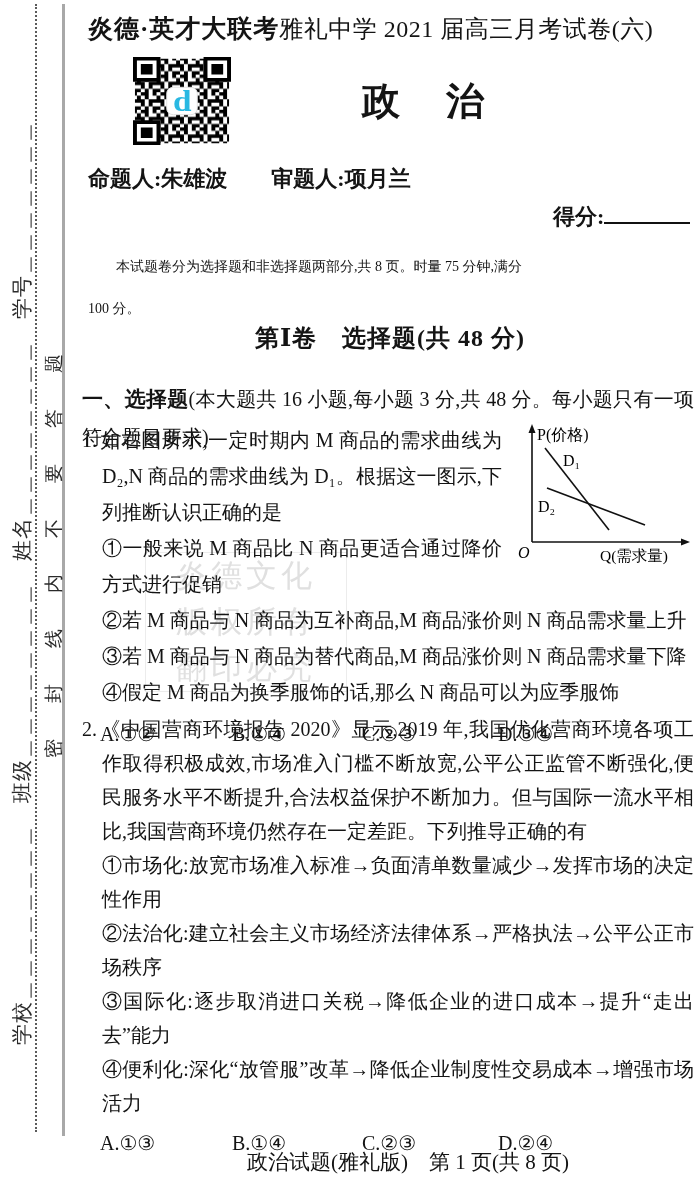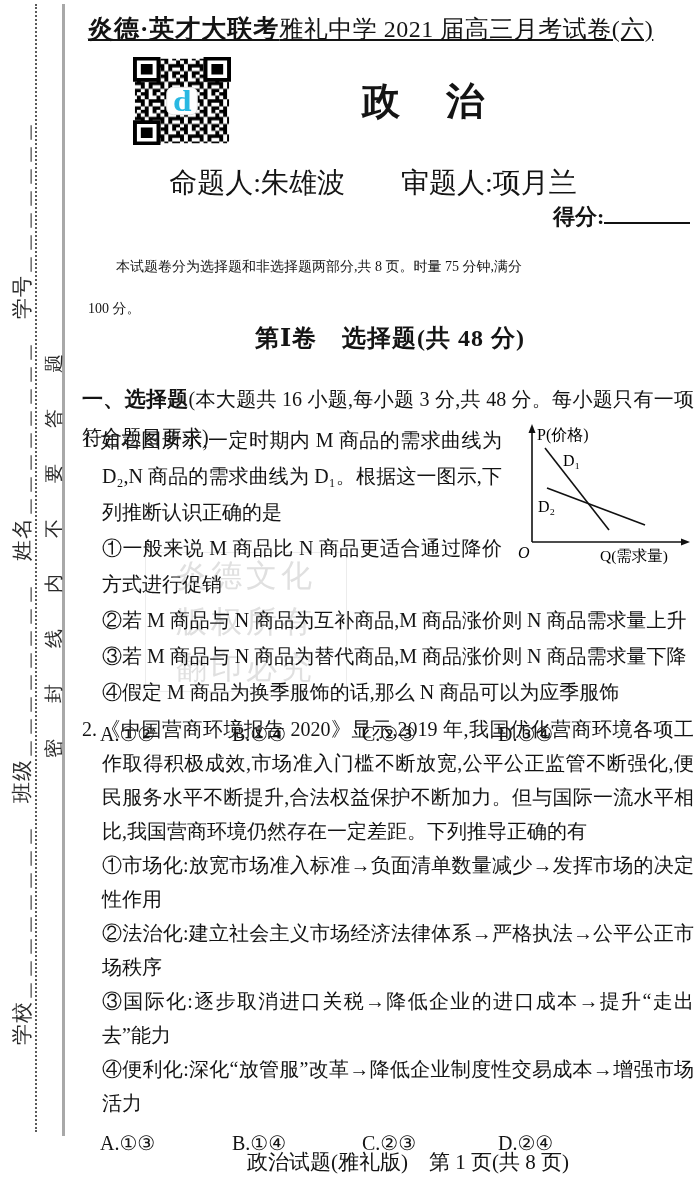--- a/index.html
+++ b/index.html
@@ -6,27 +6,27 @@
   .page{position:relative;width:700px;height:1190px;background:#fff;overflow:hidden;
         font-family:"Liberation Serif","DejaVu Serif",serif;color:#141414;}
   
   .fold-dotted{position:absolute;left:35px;top:4px;height:1128px;width:0;border-left:2px dotted #5a5a5a;}
   .fold-solid{position:absolute;left:62px;top:4px;height:1132px;width:3px;background:#a8a8a8;}
   .student-labels{position:absolute;left:-478px;top:531px;width:1000px;height:28px;
       transform:rotate(-90deg);font-size:21px;color:#2a2a2a;white-space:nowrap;letter-spacing:1px;}
   .seal-text{position:absolute;left:-163px;top:532px;width:430px;height:26px;
       transform:rotate(-90deg);font-size:19px;color:#2a2a2a;letter-spacing:36px;white-space:nowrap;padding-left:4px;}
   
-  .header{position:absolute;left:88px;top:12px;width:606px;font-size:24px;white-space:nowrap;letter-spacing:0.5px;text-decoration:underline;}
+  .header{position:absolute;left:88px;top:12px;width:606px;font-size:24px;white-space:nowrap;letter-spacing:0.5px;}
   .header .brand{font-weight:bold;font-size:25px;letter-spacing:1px;}
   .qr{position:absolute;left:133px;top:57px;}
   .subject{position:absolute;left:120px;top:76px;width:610px;text-align:center;
       font-size:38px;font-weight:bold;letter-spacing:4px;}
-  .setters{position:absolute;left:88px;top:164px;width:570px;text-align:center;
-      font-size:28px;font-weight:normal;}
+  .setters{position:absolute;left:88px;top:164px;width:570px;
+      font-size:22px;font-weight:bold;}
   .score{position:absolute;left:553px;top:200px;font-size:22px;font-weight:bold;}
   .score .blank{display:inline-block;width:86px;height:1em;border-bottom:2px solid #111;vertical-align:baseline;}
   
   .intro{position:absolute;left:88px;top:246px;width:604px;font-size:14px;line-height:42px;text-align:justify;}
   .intro .l1{text-indent:2em;}
   .sec-title{position:absolute;left:88px;top:314px;width:604px;text-align:center;
       font-size:24px;font-weight:bold;letter-spacing:1px;margin-top:8px;}
   .instr{position:absolute;left:82px;top:352px;width:612px;font-size:20px;line-height:38px;text-align:justify;margin-top:28px;}
   .instr .b{font-weight:bold;font-size:21px;}
   

